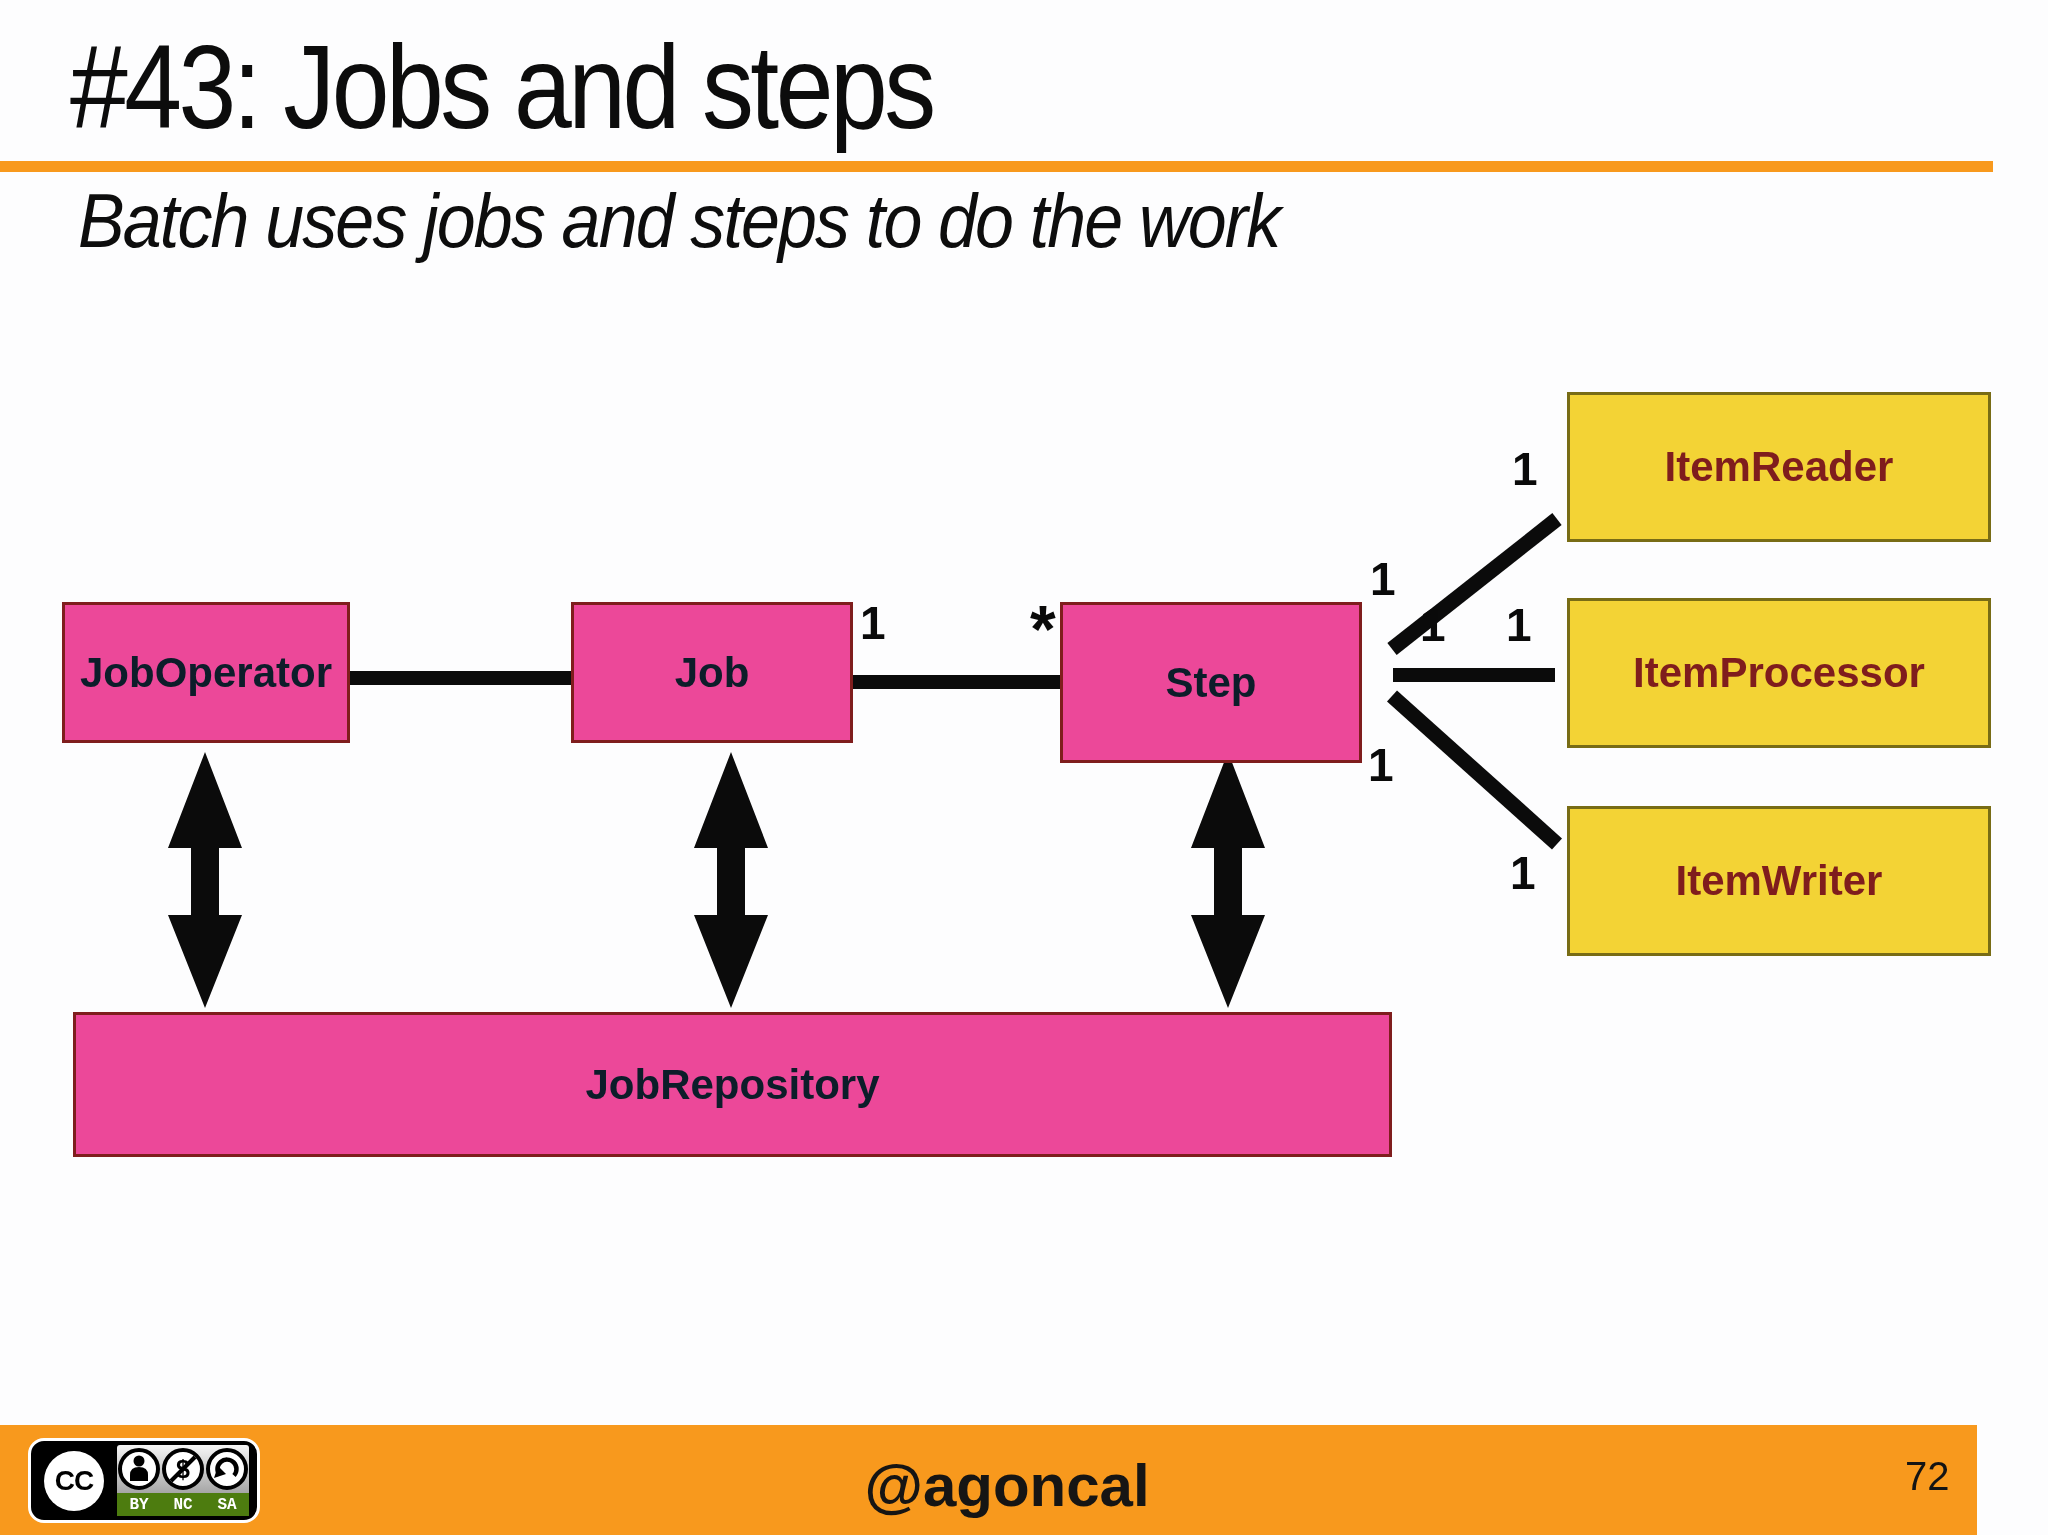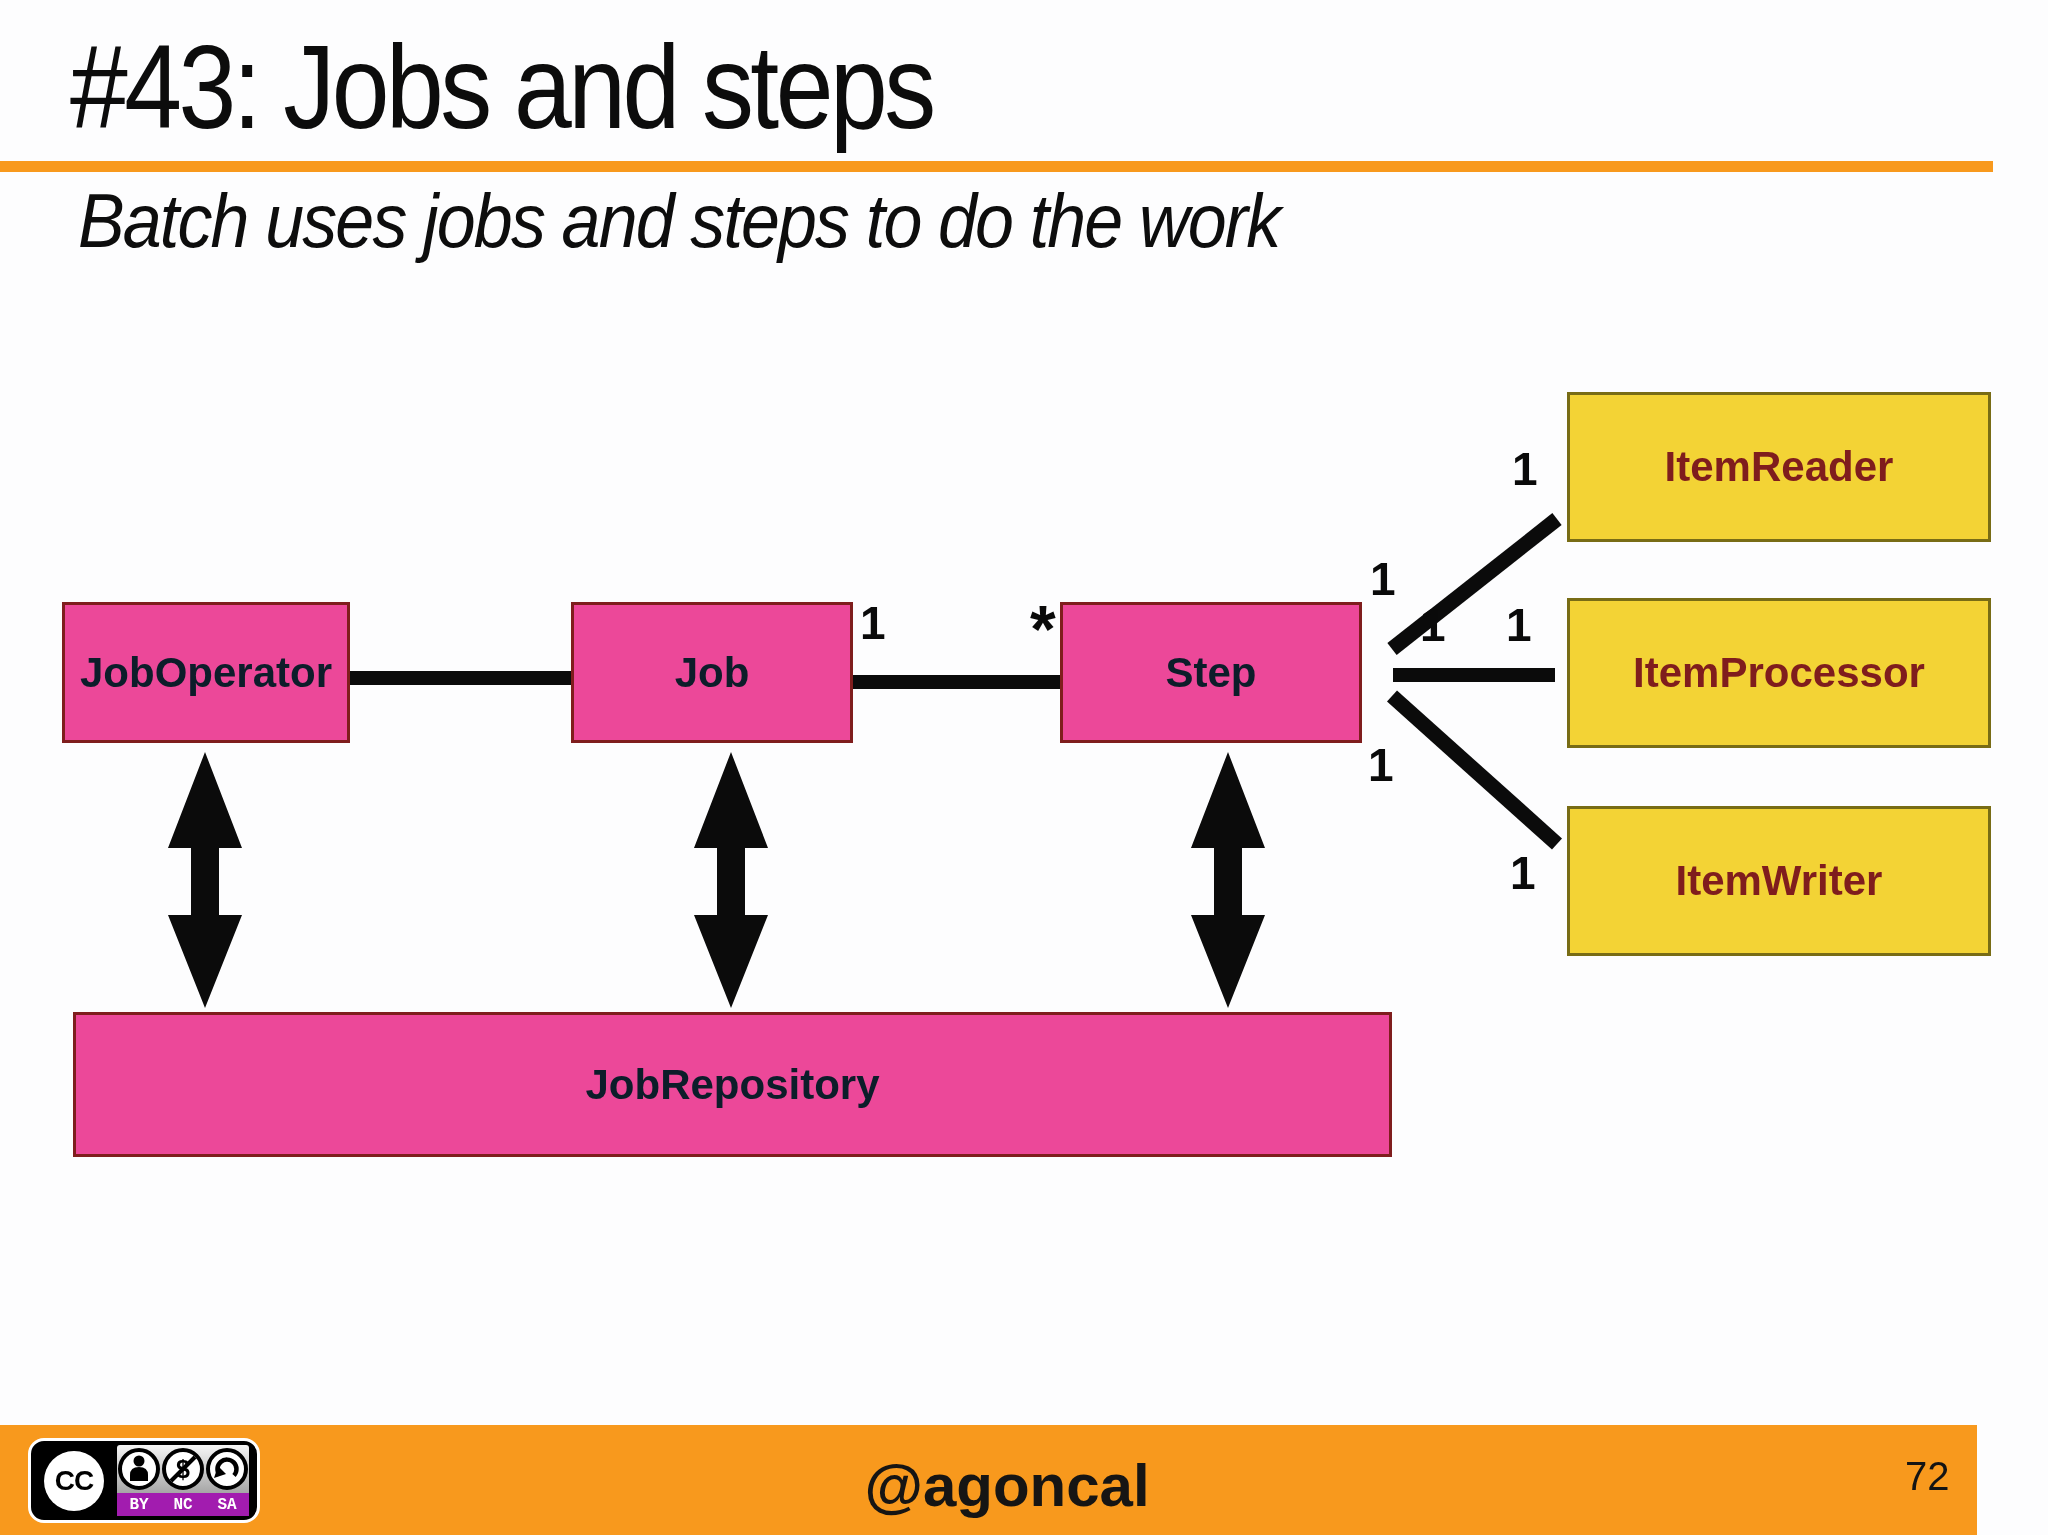--- a/index.html
+++ b/index.html
@@ -21,21 +21,21 @@
   }
   
   .box{
     position:absolute;display:flex;align-items:center;justify-content:center;
     font-weight:bold;box-sizing:border-box;text-align:center;
   }
   .box.core{background:#ec4899;border:3px solid #7f1d1d;color:#0d1d2a;font-size:42px;}
   .box.item{background:#F3D335;border:3px solid #786c15;color:#7f1d1d;font-size:42px;}
   #box-joboperator{left:62px;top:602px;width:288px;height:141px;}
   #box-job{left:571px;top:602px;width:282px;height:141px;}
-  #box-step{left:1060px;top:602px;width:302px;height:141px;}
+  #box-step{left:1060px;top:602px;width:302px;height:161px;}
   #box-jobrepository{left:73px;top:1012px;width:1319px;height:145px;}
   #box-itemreader{left:1567px;top:392px;width:424px;height:150px;}
   #box-itemprocessor{left:1567px;top:598px;width:424px;height:150px;}
   #box-itemwriter{left:1567px;top:806px;width:424px;height:150px;}
   
   #connector-layer{position:absolute;left:0;top:0;width:2048px;height:1535px;pointer-events:none;}
   
   .mult{position:absolute;font-weight:bold;font-size:46px;color:#0a0a0a;line-height:1;}
   #m-job-end{left:860px;top:600px;}
   #m-step-end{left:1030px;top:596px;font-size:66px;}
@@ -62,21 +62,21 @@
     width:60px;height:60px;border-radius:50%;background:#fff;color:#000;
     display:flex;align-items:center;justify-content:center;
     font-weight:bold;font-size:28px;letter-spacing:-1px;
   }
   .cc-right{flex:1;display:flex;flex-direction:column;margin:4px 8px 4px 0;}
   .cc-icons{
     height:51px;background:linear-gradient(180deg,#f6f6f6,#a6a6a6);
     border-radius:3px 3px 0 0;display:flex;align-items:center;justify-content:space-around;
   }
   .cc-labels{
-    height:24px;background:#a21caf;color:#fff;display:flex;align-items:center;justify-content:space-around;
+    height:24px;background:#4d7c0f;color:#fff;display:flex;align-items:center;justify-content:space-around;
     font-family:"Liberation Mono", monospace;font-weight:bold;font-size:16px;
   }
   .cc-labels span{width:44px;text-align:center;}
 </style>
 </head>
 <body>
 
 <div id="slide">
 
   <div class="title">#43: Jobs and steps</div>

